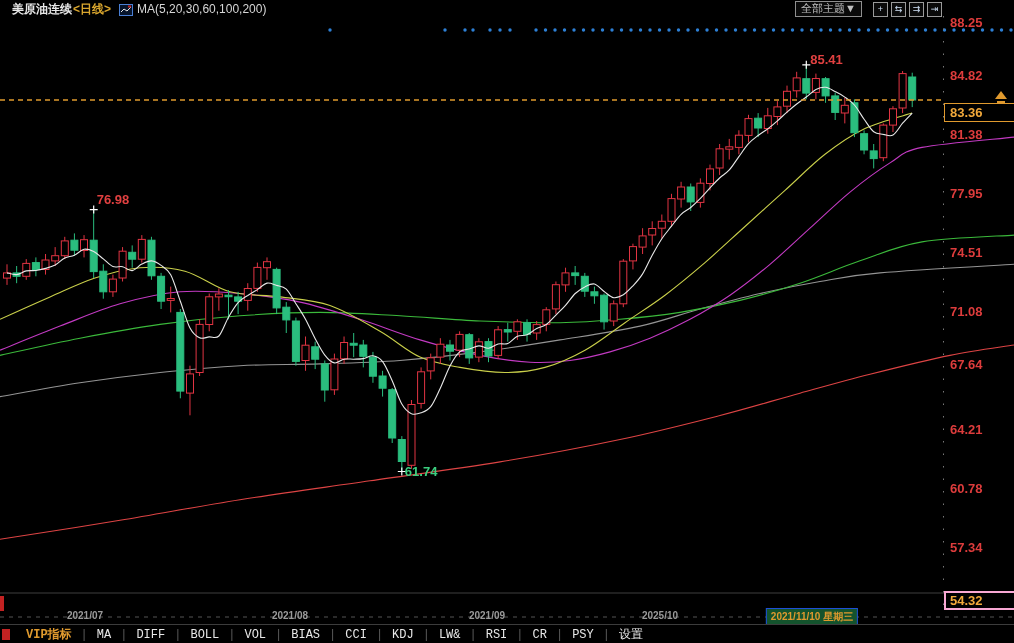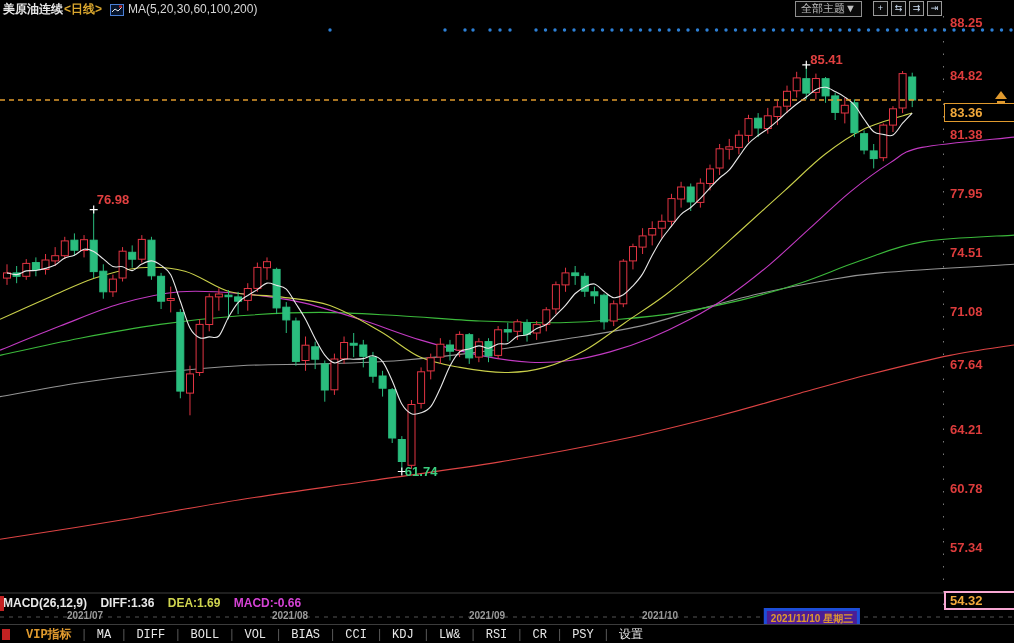--- a/index.html
+++ b/index.html
@@ -2,26 +2,26 @@
 <html><head>
 <meta charset="utf-8">
 <style>
   html,body{margin:0;padding:0;background:#000;}
   #app{position:relative;width:1014px;height:643px;background:#000;overflow:hidden;
        font-family:"Liberation Sans","DejaVu Sans",sans-serif;}
   #chart{position:absolute;left:0;top:0;width:1014px;height:643px;}
   
   #header{position:absolute;left:0;top:0;width:1014px;height:17px;display:flex;align-items:center;
           font-size:12px;line-height:16px;white-space:nowrap;z-index:5;}
-  #header .sym{color:#e8e8e8;font-weight:bold;margin-left:3px;}
+  #header .sym{color:#e8e8e8;font-weight:bold;margin-left:12px;}
   #header .period{color:#d9a62e;font-weight:bold;margin-left:1px;}
   #header .klicon{display:inline-block;width:14px;height:12px;margin:0 4px 0 8px;position:relative;top:1px;}
   #header .maparams{color:#d6d6d6;margin-right:7px;}
   #ma-values span{margin-right:9px;font-weight:bold;}
-  #header-right{position:absolute;right:72px;top:1px;display:flex;}
+  #header-right{position:absolute;right:72px;top:1px;display:flex;align-items:center;}
   #theme-dd{border:1px solid #8f8f8f;color:#c0c0c0;background:#0a0a0a;font-size:11px;
             padding:0 5px;height:14px;line-height:13px;margin-right:8px;cursor:default;}
   .tool-btn{width:13px;height:13px;border:1px solid #9a9a9a;color:#cfe0f5;background:#0a0a0a;
             font-size:9px;line-height:12px;text-align:center;margin-left:3px;cursor:default;}
   
   .axis-label{position:absolute;left:950px;width:60px;color:#dd3c3c;font-size:13px;font-weight:bold;
               transform:translateY(-50%);}
   #price-box{position:absolute;left:944px;width:66px;height:17px;border:1px solid #e09a2e;background:#000;
              color:#f2a93b;font-size:13px;font-weight:bold;text-align:left;padding-left:5px;line-height:17px;z-index:4;}
   #price-arrow{position:absolute;left:995px;width:0;height:0;border-left:6px solid transparent;
@@ -30,21 +30,21 @@
   #min-box{position:absolute;left:944px;top:591px;width:64px;height:15px;border:2px solid #f9a8d4;background:#000;
            color:#f2a93b;font-size:13px;font-weight:bold;padding-left:4px;line-height:15px;}
   
   .annot{position:absolute;font-size:13px;font-weight:bold;z-index:3;}
   
   #macd-row{position:absolute;left:3px;top:596px;font-size:12px;font-weight:bold;white-space:nowrap;z-index:3;}
   #macd-row span{margin-right:10px;}
   
   .date-label{position:absolute;top:610px;transform:translateX(-50%);color:#9a9a9a;
               font-size:10px;font-weight:bold;white-space:nowrap;z-index:3;}
-  .date-label.boxed{border:3px solid #1d4ed8;background:#4c1d95;color:#e09a2e;padding:0 4px;
+  .date-label.boxed{border:1px solid #1d4ed8;background:#14532d;color:#e09a2e;padding:0 4px;
                     top:608px;height:15px;line-height:15px;}
   
   #toolbar{position:absolute;left:0;top:624px;width:1014px;height:19px;border-top:1px solid #3c3c3c;
            background:#000;display:flex;align-items:center;font-family:"Liberation Mono","DejaVu Sans Mono",monospace;
            font-size:12px;z-index:5;}
   .tb-red{width:8px;height:11px;background:#c22222;margin:0 14px 0 2px;}
   .tb-item{color:#e8e8e8;cursor:default;padding:0 2px;}
   .tb-item.hl{color:#e09a2e;font-weight:bold;}
   .tb-sep{color:#5a5a5a;margin:0 7px;}
   #corner-red{position:absolute;left:0;top:596px;width:4px;height:15px;background:#c22222;z-index:4;}
@@ -362,32 +362,26 @@
   <div id="min-box">54.32</div>
 
   <div id="annotations">
       <div class="annot" style="color: rgb(224, 64, 64); left: 96.67px; top: 191.646px;">76.98</div>
       <div class="annot" style="color: rgb(59, 207, 127); left: 404.83px; top: 463.506px;">61.74</div>
       <div class="annot" style="color: rgb(224, 64, 64); left: 810.29px; top: 51.7981px;">85.41</div>
     </div>
 
   <div id="corner-red"></div>
 
-  <div id="macd-row">
-    <span style="color:#e8e8e8">MACD(26,12,9)</span>
-    <span style="color: rgb(232, 232, 232);">DIFF:1.36</span>
-    <span style="color: rgb(207, 212, 79);">DEA:1.69</span>
-    <span style="color: rgb(213, 67, 213);">MACD:-0.66</span>
-  </div>
 
   <div id="date-row">
       <div class="date-label" style="left: 85px;">2021/07</div>
       <div class="date-label" style="left: 290px;">2021/08</div>
       <div class="date-label" style="left: 487px;">2021/09</div>
-      <div class="date-label" style="left: 660px;">2021/10</div>
+      <div class="date-label" style="left: 660px;">2025/10</div>
       <div class="date-label boxed" style="left: 812px;">2021/11/10 星期三</div>
     </div>
 
   <div id="toolbar">
     <div class="tb-red"></div>
   <span class="tb-item hl">VIP指标</span>
       <span class="tb-sep">|</span>
       <span class="tb-item">MA</span>
       <span class="tb-sep">|</span>
       <span class="tb-item">DIFF</span>

